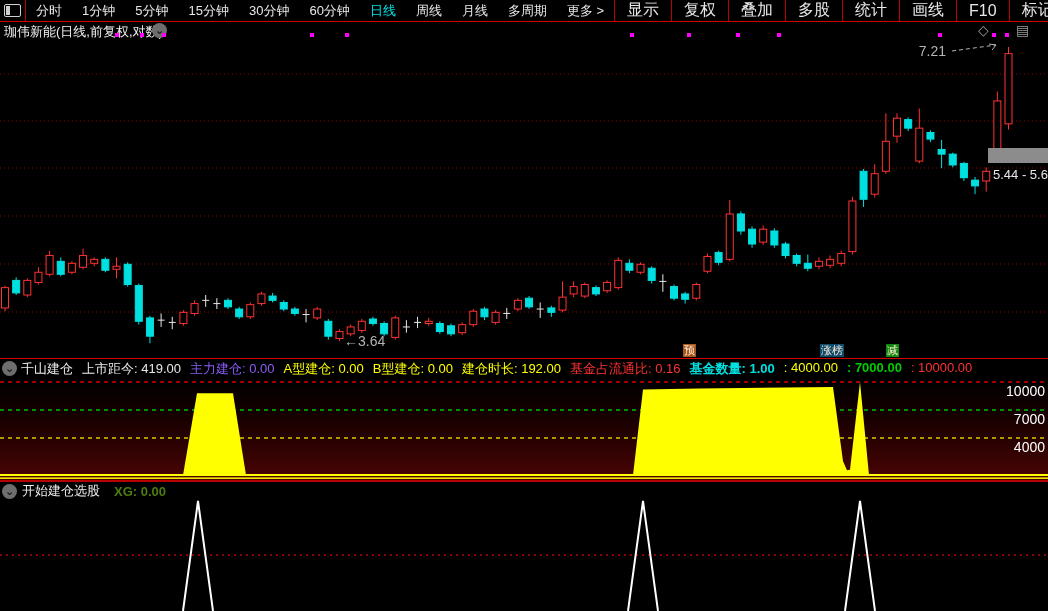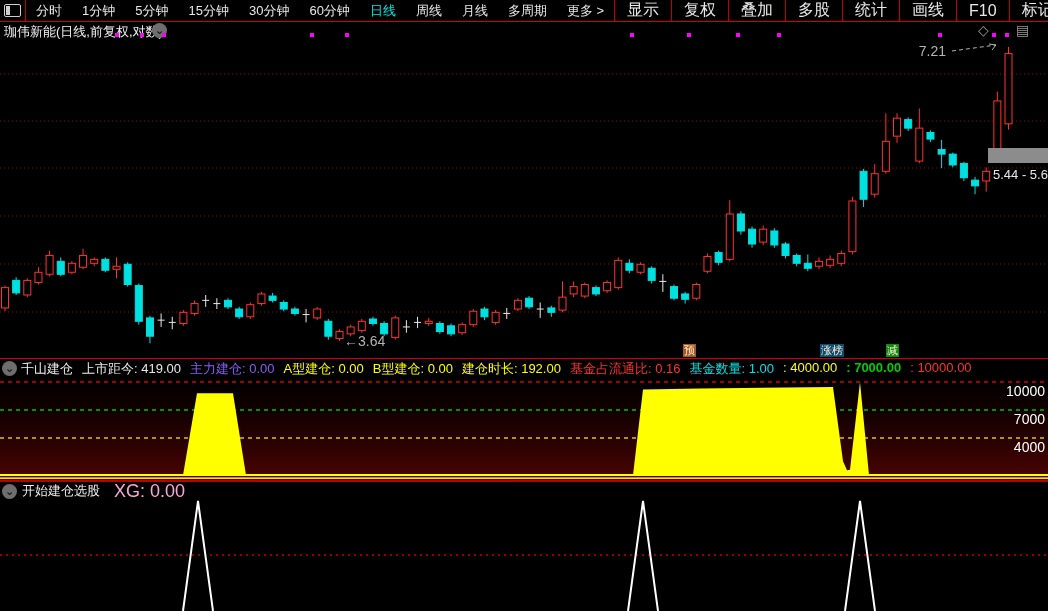--- a/index.html
+++ b/index.html
@@ -31,21 +31,21 @@
   #ind-header{left:0;top:358px;width:1048px;height:20px;background:#000;
               border-top:1px solid #d40000;display:flex;align-items:center;box-sizing:border-box;}
   #ind-header .chev{margin:0 4px 0 2px;flex:0 0 auto;}
   .ind-item{font-size:13px;margin-right:9px;white-space:nowrap;}
   #ind-panel{left:0;top:378px;width:1048px;height:102px;
              background:linear-gradient(to bottom,#000 0%,#150000 35%,#300202 70%,#4c0404 100%);}
   #div1{left:0;top:480px;width:1048px;height:2px;background:#b80000;}
   #xg-header{left:0;top:482px;width:1048px;height:18px;background:#000;display:flex;align-items:center;}
   #xg-header .chev{margin:0 5px 0 2px;flex:0 0 auto;}
   #xg-title{color:#efefef;font-size:13px;margin-right:14px;white-space:nowrap;}
-  #xg-value{color:#f9a8d4;font-size:18px;white-space:nowrap;}
+  #xg-value{color:#4d7c0f;font-size:13px;white-space:nowrap;font-weight:bold;}
   #xg-panel{left:0;top:500px;width:1048px;height:111px;background:#000;}
   .mark-dot{position:absolute;width:4px;height:4px;background:#ff00ff;top:33px;}
   .badge{position:absolute;top:304px;height:13px;font-size:11px;line-height:13px;
          color:#ffe9d0;padding:0 1px;letter-spacing:0;}
 </style>
 </head>
 <body>
 
 <div id="topbar" class="abs">
   <span id="tb-icon"></span>
@@ -308,21 +308,21 @@
 <div id="ind-header" class="abs">
   <span class="chev">⌄</span>
   <span class="ind-item" style="color:#efefef">千山建仓</span>
   <span id="ind-fields" style="display:flex;">
       <span class="ind-item" style="color: rgb(232, 232, 232);">上市距今: 419.00</span>
       <span class="ind-item" style="color: #8b5cf6;">主力建仓: 0.00</span>
       <span class="ind-item" style="color: rgb(255, 255, 0);">A型建仓: 0.00</span>
       <span class="ind-item" style="color: rgb(255, 255, 0);">B型建仓: 0.00</span>
       <span class="ind-item" style="color: rgb(255, 255, 0);">建仓时长: 192.00</span>
       <span class="ind-item" style="color: rgb(255, 50, 50);">基金占流通比: 0.16</span>
-      <span class="ind-item" style="color: rgb(0, 224, 224);">基金数量: 1.00</span>
+      <span class="ind-item" style="color: rgb(0, 224, 224); font-weight: bold;">基金数量: 1.00</span>
       <span class="ind-item" style="color: rgb(255, 255, 0);">: 4000.00</span>
       <span class="ind-item" style="color: rgb(0, 204, 0); font-weight: bold;">: 7000.00</span>
       <span class="ind-item" style="color: rgb(255, 50, 50);">: 10000.00</span>
     </span>
 </div>
 
 <svg id="ind-panel" class="abs" width="1048" height="102" xmlns="http://www.w3.org/2000/svg">
     <line x1="0" y1="4.016417910447757" x2="1048" y2="4.016417910447757" stroke="#d40000" stroke-width="1.5" stroke-dasharray="4,4"></line>
     <text x="1045" y="18.016417910447757" fill="#fff" font-size="14" text-anchor="end">10000</text>
     <line x1="0" y1="32.001492537313425" x2="1048" y2="32.001492537313425" stroke="#00c000" stroke-width="1.5" stroke-dasharray="4,4"></line>

